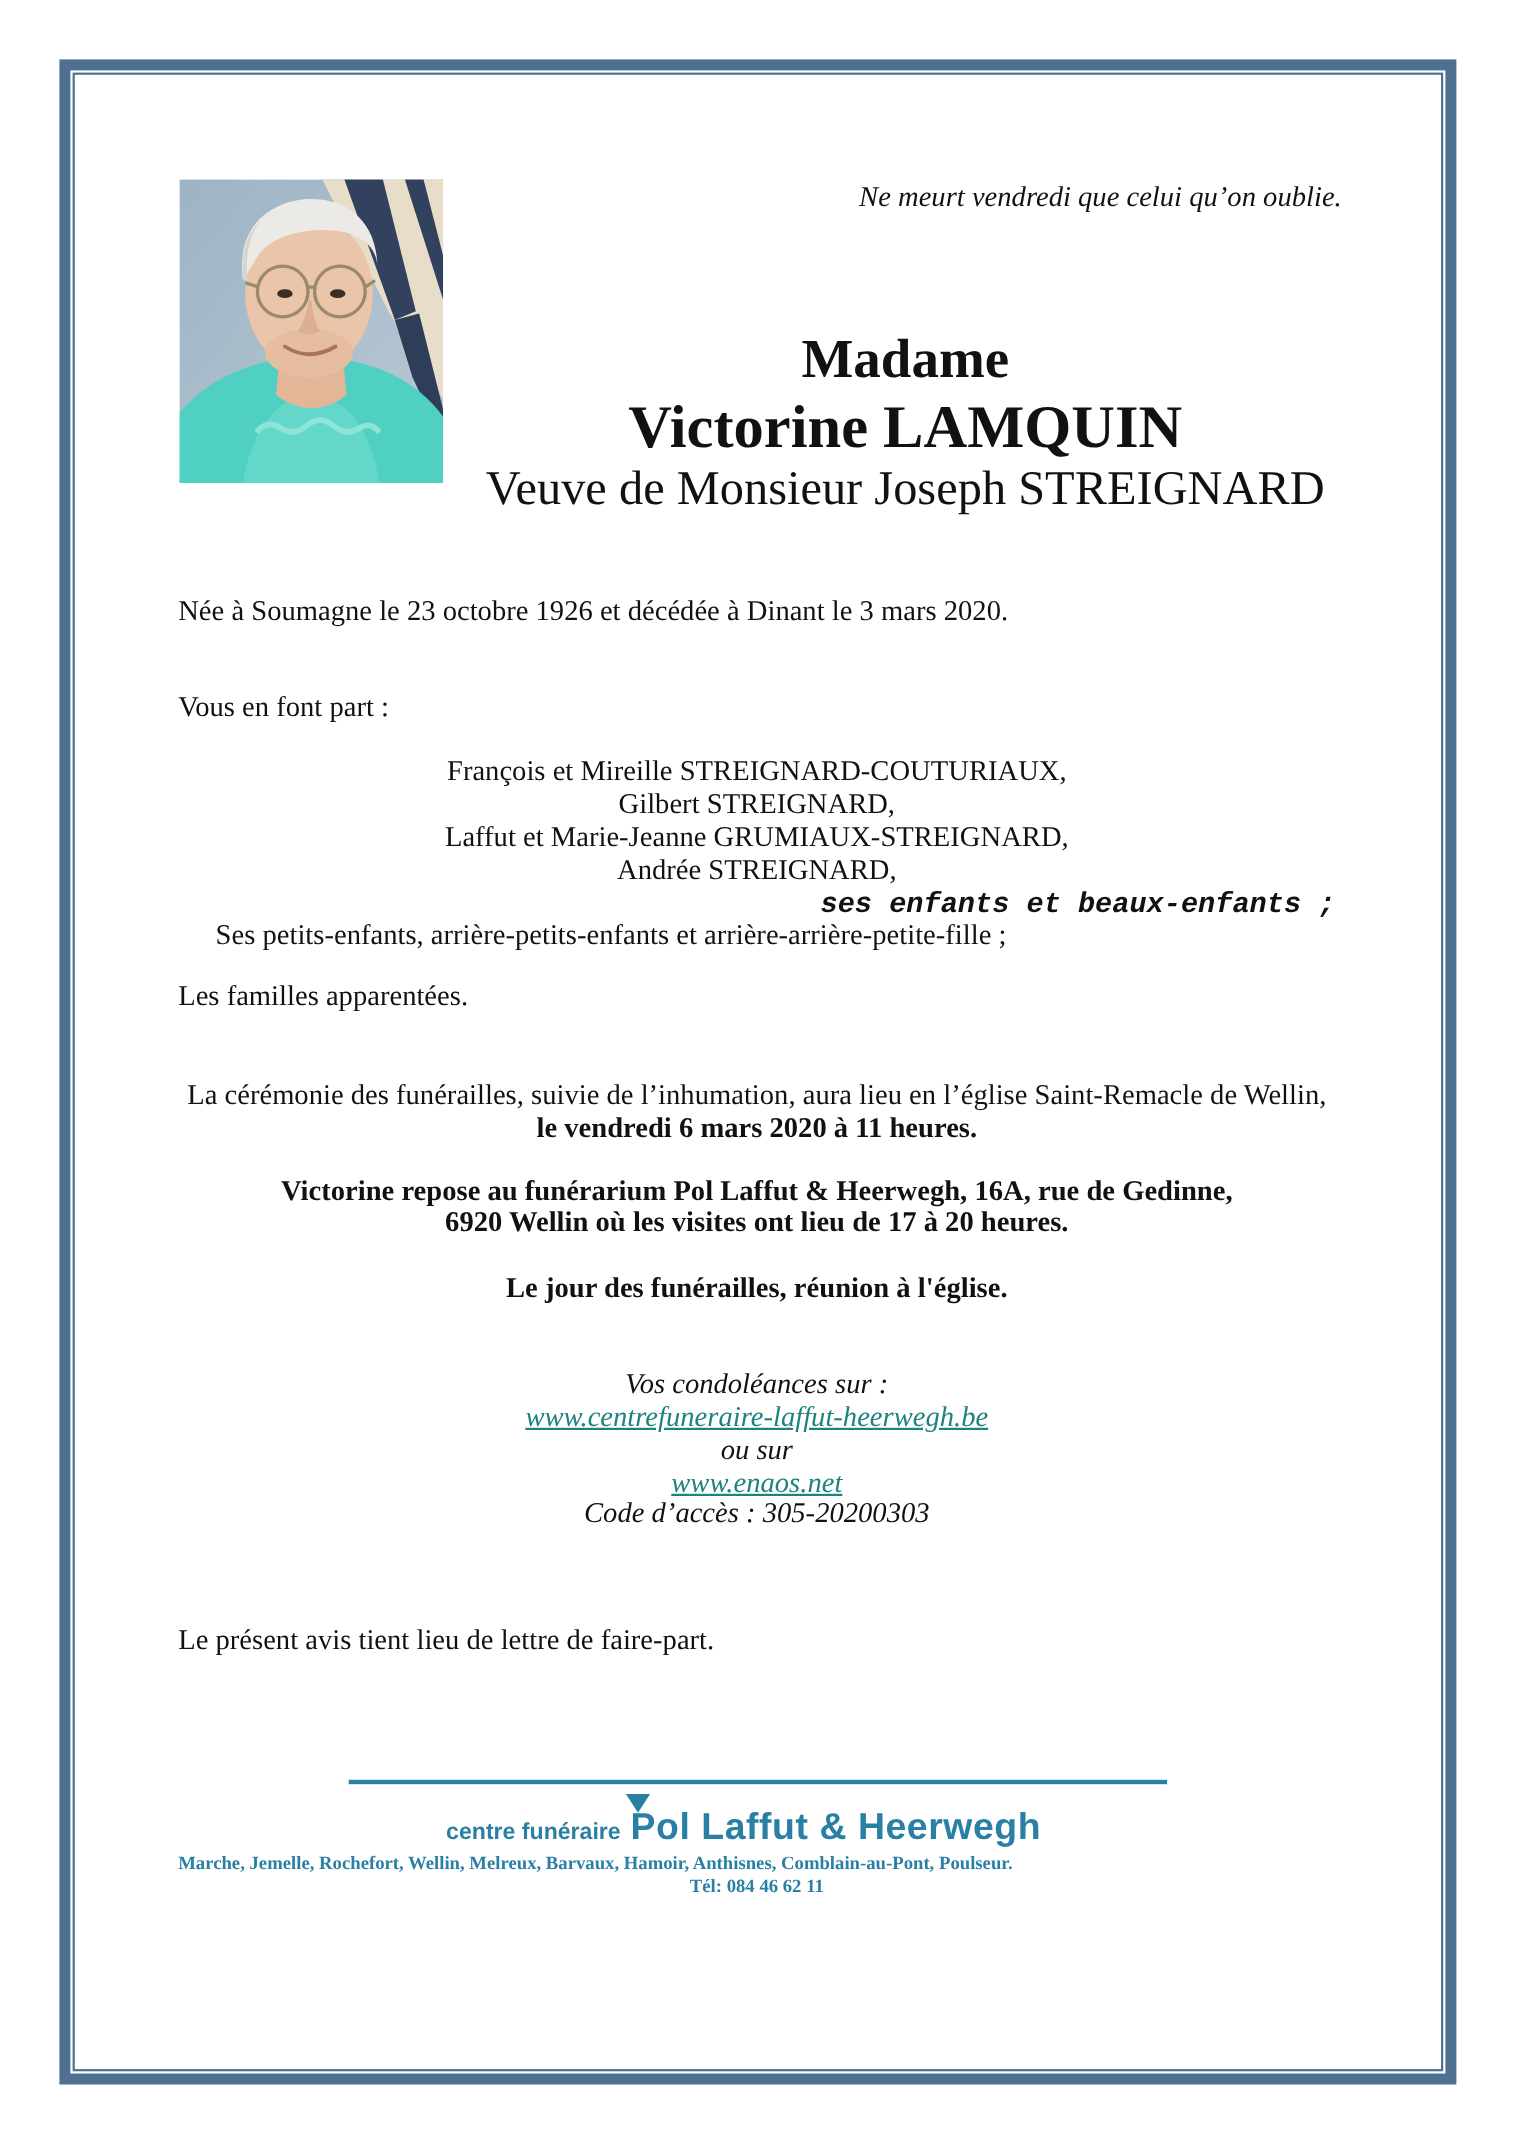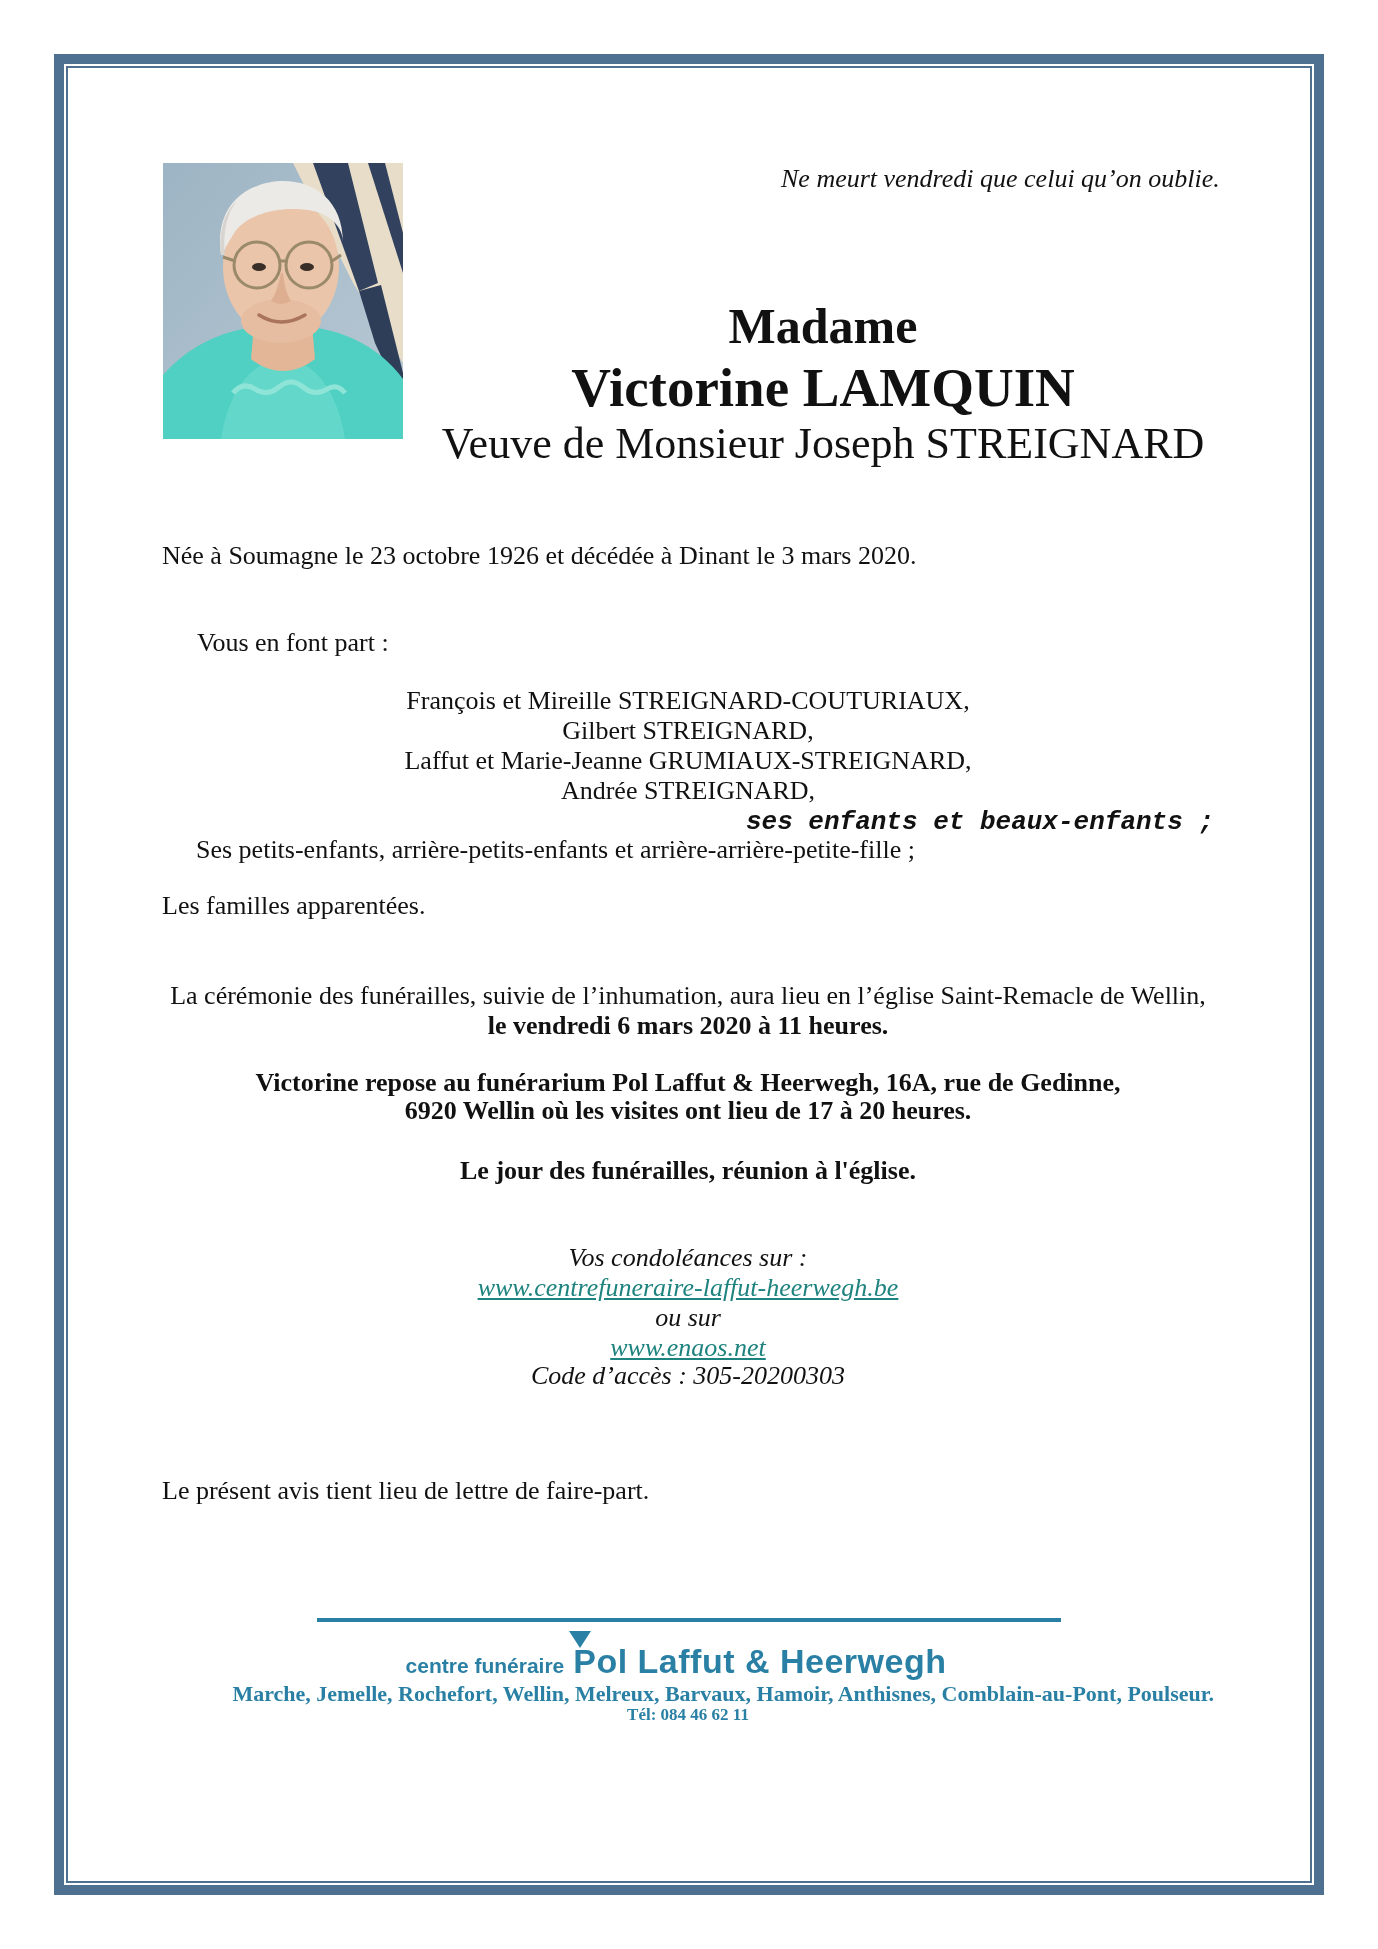--- a/index.html
+++ b/index.html
@@ -82,22 +82,22 @@
     display: flex; justify-content: center; align-items: baseline; gap: 9px;
     transform: translateX(-13px);
     color: #2a80a4;
     font-family: "Liberation Sans", sans-serif;
     white-space: nowrap;
   }
   .brand-prefix { font-size: 21px; font-weight: bold; }
   .brand-name   { font-size: 34px; font-weight: bold; letter-spacing: 0.5px; }
   .footer-locations {
     left: 162px; top: 1684px; width: 1052px;
-    text-align: right;
-    color: #2a80a4; font-weight: bold; font-size: 22px; line-height: 20px;
+    text-align: left;
+    color: #2a80a4; font-weight: bold; font-size: 17px; line-height: 20px;
   }
   .footer-phone {
     left: 162px; top: 1705px; width: 1052px;
     text-align: center;
     color: #2a80a4; font-weight: bold; font-size: 17px; line-height: 20px;
   }
 </style>
 </head>
 <body>
 
@@ -153,21 +153,21 @@
 <div class="abs quote">Ne meurt vendredi que celui qu’on oublie.</div>
 
 <div class="abs title-block">
   <div class="title-madame">Madame</div>
   <div class="title-name">Victorine LAMQUIN</div>
   <div class="title-widow">Veuve de Monsieur Joseph STREIGNARD</div>
 </div>
 
 <div class="abs bodyline" style="top:541px;">Née à Soumagne le 23 octobre 1926 et décédée à Dinant le 3 mars 2020.</div>
 
-<div class="abs bodyline" style="top:628px;margin-left:35px;">Vous en font part :</div>
+<div class="abs bodyline" style="top:628px;">Vous en font part :</div>
 
 <div class="abs names-block" style="top:686px;">
   <div>François et Mireille STREIGNARD-COUTURIAUX,</div>
   <div>Gilbert STREIGNARD,</div>
   <div>Laffut et Marie-Jeanne GRUMIAUX-STREIGNARD,</div>
   <div>Andrée STREIGNARD,</div>
 </div>
 
 <div class="abs bodyline right-align bolditalic" style="top:807px;">ses enfants et beaux-enfants ;</div>
 

